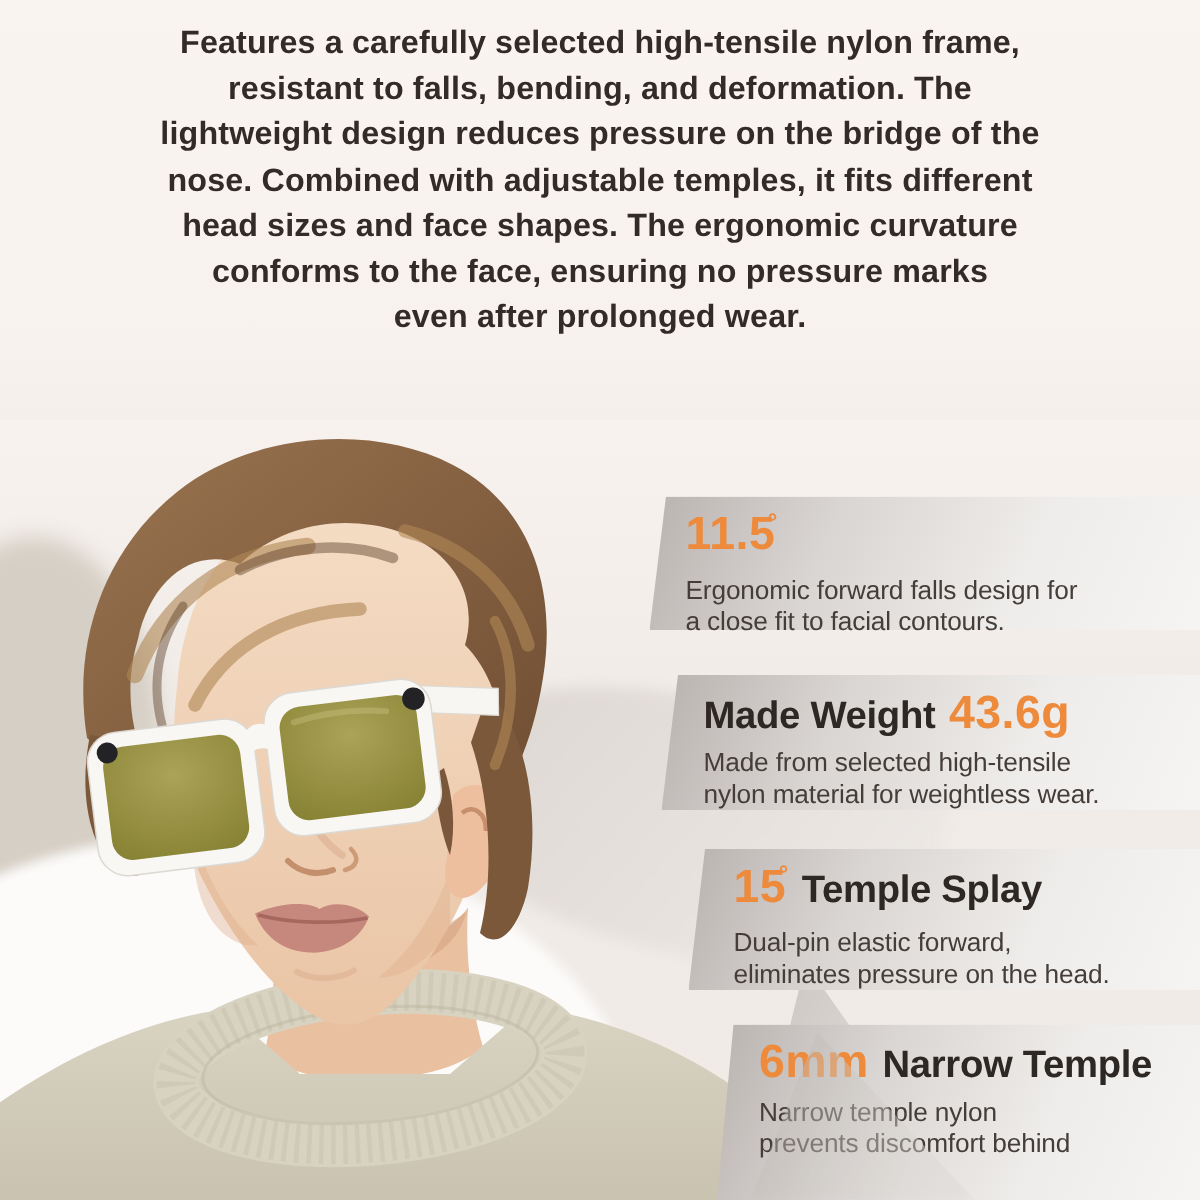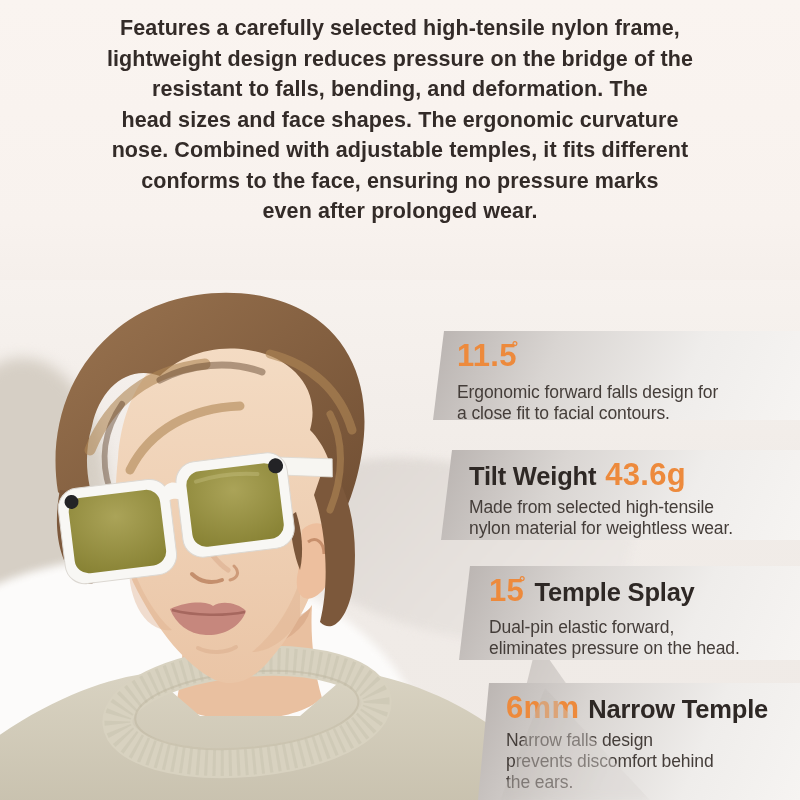--- a/index.html
+++ b/index.html
@@ -71,24 +71,24 @@
   .feat-unit{font-size:16px;font-weight:700;color:#ed8a3c;position:relative;top:-13px;margin-left:-5px;}
   .feat-title{font-size:25.5px;font-weight:700;color:#2e2825;letter-spacing:-0.2px;}
   .banner-desc{margin-top:3px;}
   .desc-line{font-size:17.5px;line-height:21px;color:#443d39;font-weight:400;letter-spacing:-0.1px;}
 </style>
 </head>
 <body>
 
 <div class="intro">
   <div class="intro-line">Features a carefully selected high-tensile nylon frame,</div>
+  <div class="intro-line">resistant to falls, bending, and deformation. The</div>
   <div class="intro-line">lightweight design reduces pressure on the bridge of the</div>
-  <div class="intro-line">resistant to falls, bending, and deformation. The</div>
+  <div class="intro-line">nose. Combined with adjustable temples, it fits different</div>
   <div class="intro-line">head sizes and face shapes. The ergonomic curvature</div>
-  <div class="intro-line">nose. Combined with adjustable temples, it fits different</div>
   <div class="intro-line">conforms to the face, ensuring no pressure marks</div>
   <div class="intro-line">even after prolonged wear.</div>
 </div>
 
 <div class="photo-section">
 
   <div class="bgshape band-left"></div>
   <div class="bgshape blob-white"></div>
   <div class="bgshape band-mid"></div>
   <div class="bgshape wedge-bottom"></div>
@@ -182,21 +182,21 @@
         <div class="desc-line">Ergonomic forward falls design for</div>
         <div class="desc-line">a close fit to facial contours.</div>
       </div>
     </div>
   </div>
 
   <div class="banner b2" style="width:359px;">
     <div class="banner-bg"></div>
     <div class="banner-content">
       <div class="banner-title">
-        <span class="feat-title">Tilt Weight</span>
+        <span class="feat-title">Made Weight</span>
         <span class="feat-value">43.6g</span>
       </div>
       <div class="banner-desc">
         <div class="desc-line">Made from selected high-tensile</div>
         <div class="desc-line">nylon material for weightless wear.</div>
       </div>
     </div>
   </div>
 
   <div class="banner b3" style="width:341px;">
@@ -214,20 +214,19 @@
   </div>
 
   <div class="banner b4" style="width:322px;">
     <div class="banner-bg"></div>
     <div class="banner-content">
       <div class="banner-title">
         <span class="feat-value">6mm</span>
         <span class="feat-title">Narrow Temple</span>
       </div>
       <div class="banner-desc">
-        <div class="desc-line">Narrow falls design</div>
+        <div class="desc-line">Narrow temple nylon</div>
         <div class="desc-line">prevents discomfort behind</div>
-        <div class="desc-line">the ears.</div>
       </div>
     </div>
   </div>
 
 </div>
 
 </body></html>

